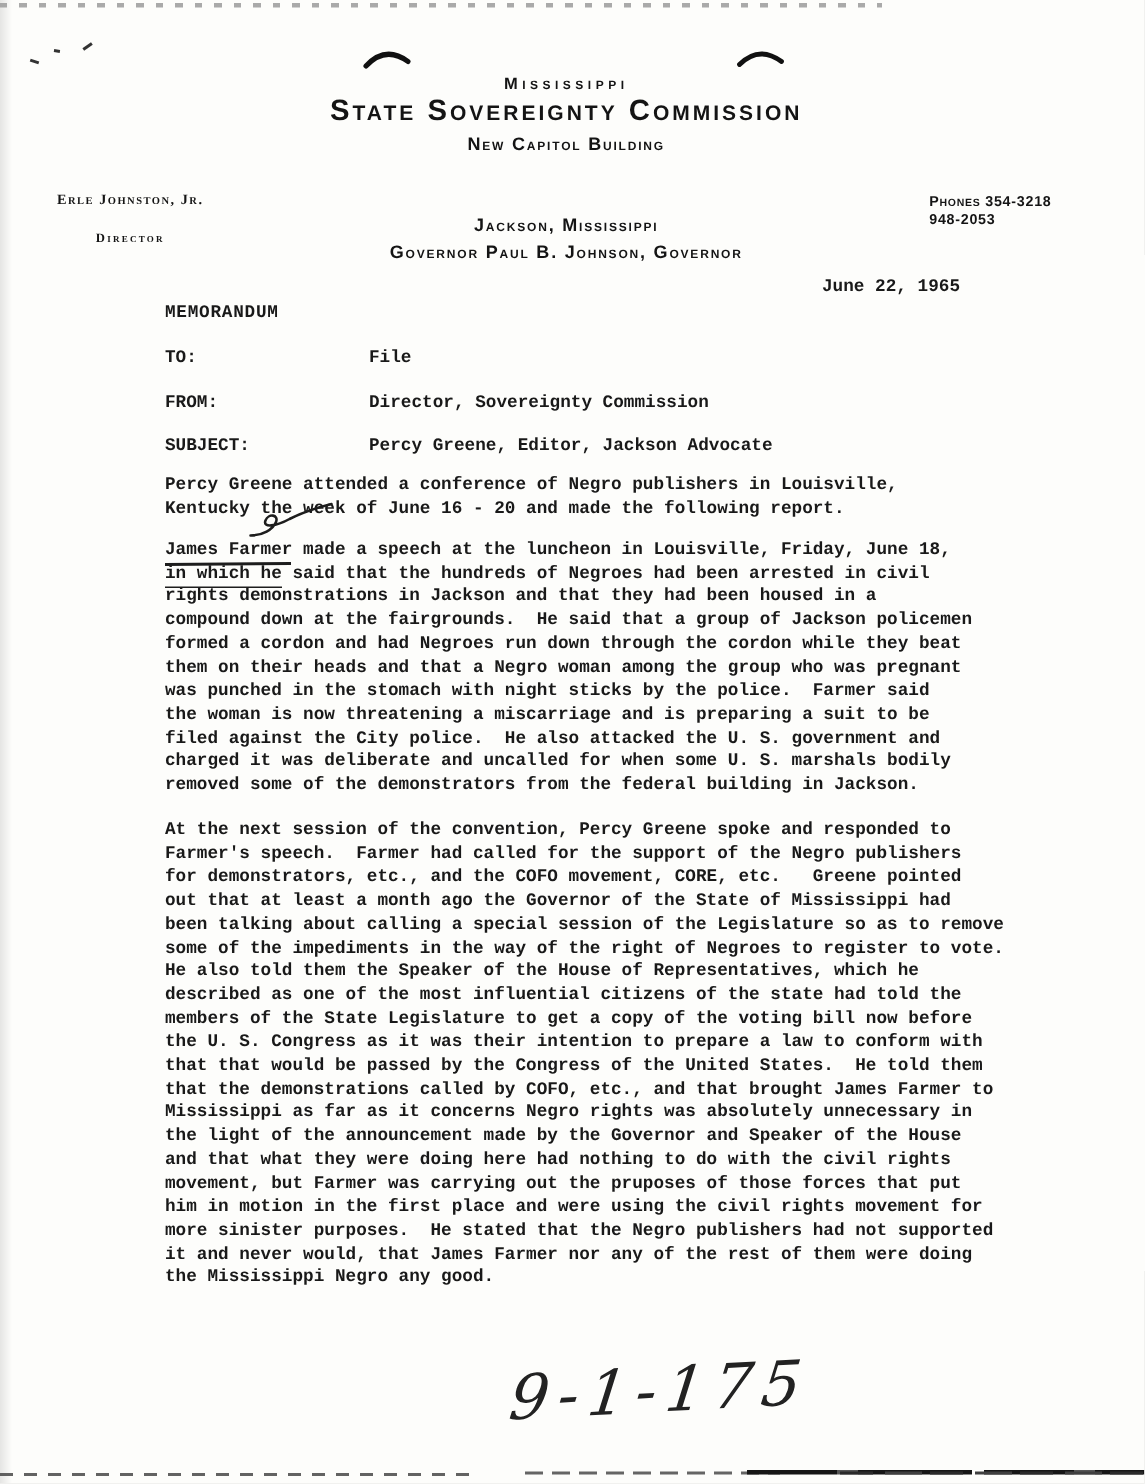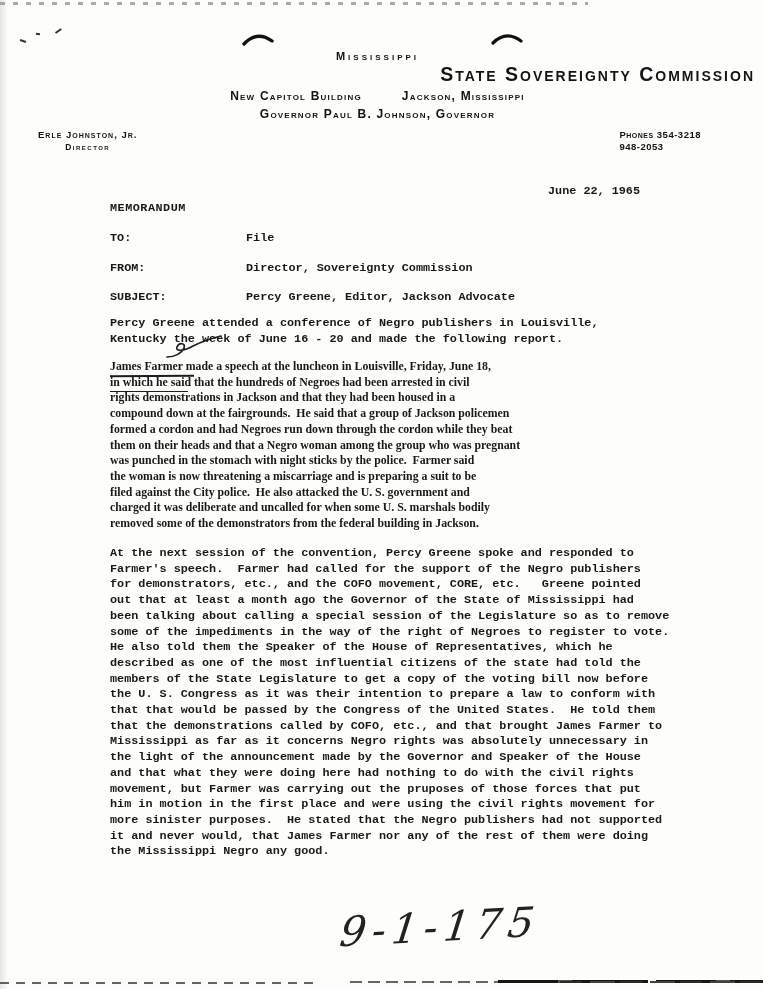--- a/index.html
+++ b/index.html
@@ -19,30 +19,30 @@
     background:repeating-linear-gradient(90deg,#9b9b9b 0 5px, transparent 5px 13px);
     opacity:.85;
   }
 
   
   .letterhead {
     position:absolute; top:50px; left:0; width:755px; text-align:center;
     font-family:"Liberation Sans", sans-serif; font-weight:bold; color:#141414;
   }
   .lh-state   { font-size:11px; letter-spacing:3px; font-variant:small-caps; }
-  .lh-org     { font-size:19.5px; letter-spacing:2px; font-variant:small-caps; margin-top:1px;text-align:right; }
-  .lh-addr    { display:flex; justify-content:center; gap:40px; font-size:12px; letter-spacing:1.2px; font-variant:small-caps; margin-top:3px; }
+  .lh-org     { font-size:19.5px; letter-spacing:2px; font-variant:small-caps; margin-top:1px; }
+  .lh-addr    { display:flex; justify-content:center; gap:40px; font-size:12px; letter-spacing:1.2px; font-variant:small-caps; margin-top:3px;flex-direction:column; }
   .lh-chair   { font-size:12px; letter-spacing:1.2px; font-variant:small-caps; margin-top:4px; }
 
   .director {
     position:absolute; top:129px; left:38px; text-align:center;
-    font-family:Liberation Sans, sans-serif; font-weight:bold;
+    font-family:Liberation Serif, serif; font-weight:bold;
     font-size:9.5px; letter-spacing:1px; color:#141414; font-variant:small-caps;
   }
-  .director .title { font-size:8.5px; margin-top:2px; letter-spacing:1.5px; }
+  .director .title { font-size:8.5px; margin-top:14px; letter-spacing:1.5px; }
 
   .phones {
     position:absolute; top:129px; right:62px; text-align:left;
     font-family:"Liberation Sans", sans-serif; font-weight:bold;
     font-size:9.5px; letter-spacing:.5px; color:#141414; line-height:12px;
     font-variant:small-caps;
   }
 
   
   .tw {
@@ -50,21 +50,21 @@
     font-weight:bold; font-size:11.8px; color:#191919;
   }
   .date-line   { position:absolute; top:184px; left:548px; }
   .memo-head   { position:absolute; top:201px; left:110px; letter-spacing:.5px; }
   .fields      { position:absolute; top:231px; left:110px; }
   .field-row   { display:flex; height:15px; margin-bottom:14.6px;gap:28px; }
   .field-label { width:108px; }
 
   .para { position:absolute; left:110px; white-space:pre; line-height:15.7px; }
   .para-1 { top:316px; }
-  .para-2 { top:359px;font-family:Liberation Serif, serif; }
+  .para-2 { top:359px; }
   .para-3 { top:546px; }
 
   
   .pen-loop { position:absolute; left:163px; top:334px; }
   .pen-underline { position:absolute; height:1.6px; background:#1d1d1d; }
   .ul-1 { left:110px; top:374.5px; width:84px; transform:rotate(-.4deg); }
   .ul-2 { left:110px; top:390.5px; width:78px; }
   .pen-tick { position:absolute; background:#333; }
   .tick-1 { left:20px; top:40px; width:6px; height:2px; transform:rotate(18deg); }
   .tick-2 { left:55px; top:30px; width:7px; height:2.4px; transform:rotate(-35deg); }

